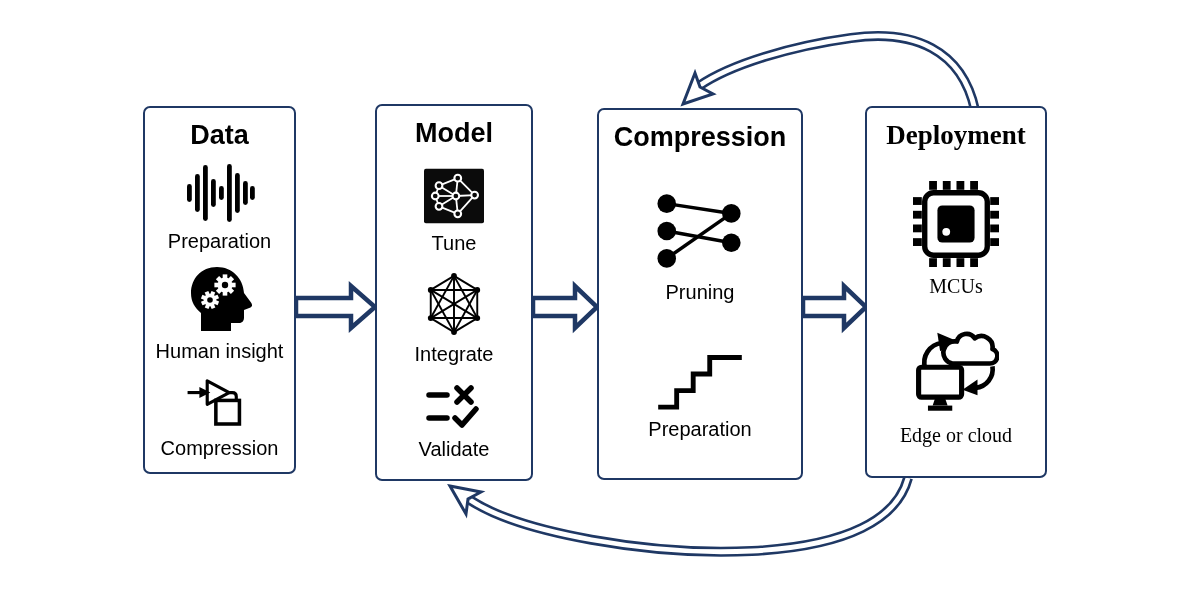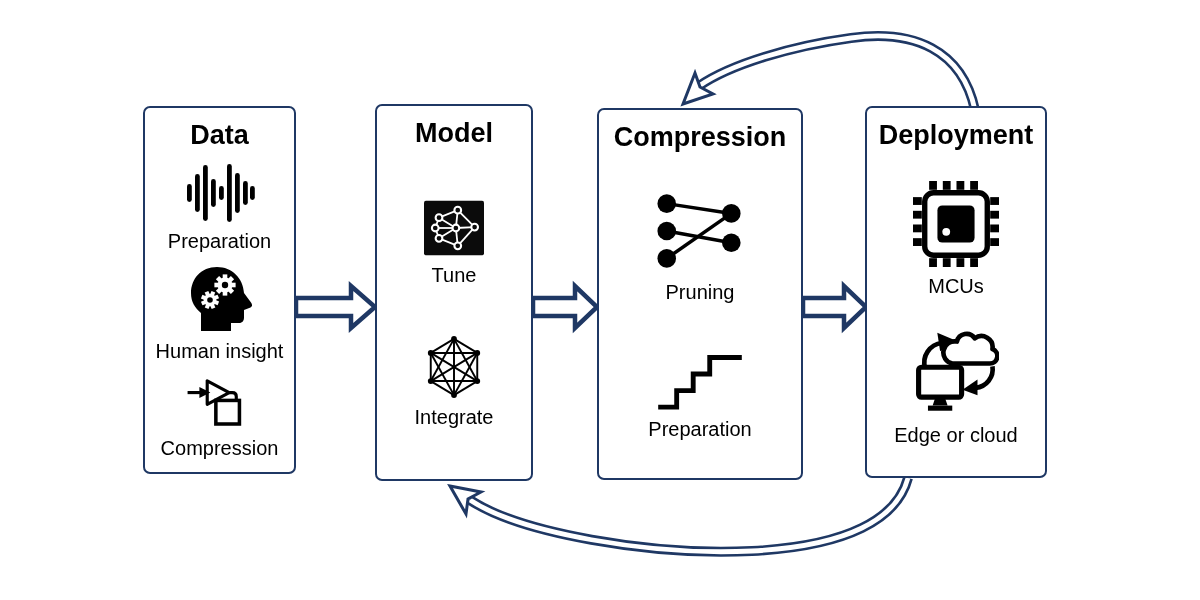--- a/index.html
+++ b/index.html
@@ -177,20 +177,32 @@
             <circle cx="32" cy="3" r="3"></circle>
             <circle cx="56" cy="17.5" r="3"></circle>
             <circle cx="56" cy="46.5" r="3"></circle>
             <circle cx="32" cy="61" r="3"></circle>
             <circle cx="8" cy="46.5" r="3"></circle>
             <circle cx="8" cy="17.5" r="3"></circle>
           </g>
         </svg>
         <div class="item-label">Integrate</div>
       </div>
+      <div class="item">
+        <svg class="icon" width="56" height="46" viewBox="0 0 56 46">
+          <g stroke="#000" stroke-width="5.5" stroke-linecap="round" fill="none">
+            <line x1="3" y1="11" x2="21" y2="11"></line>
+            <line x1="31" y1="4" x2="45" y2="18"></line>
+            <line x1="45" y1="4" x2="31" y2="18"></line>
+            <line x1="3" y1="34" x2="21" y2="34"></line>
+            <path d="M29 34 L36 41 L50 25" stroke-linejoin="round"></path>
+          </g>
+        </svg>
+        <div class="item-label">Validate</div>
+      </div>
     </div>
   </div>
 
   <div class="card" style="left:597px; top:108px; width:206px; height:372px;">
     <div class="card-title">Compression</div>
     <div class="items">
       <div class="item">
         <svg class="icon" width="90" height="82" viewBox="0 0 92 82">
           <g stroke="#000" stroke-width="3.6">
             <line x1="12" y1="12" x2="78" y2="22"></line>
@@ -209,21 +221,21 @@
       </div>
       <div class="item">
         <svg class="icon" width="92" height="70" viewBox="0 0 92 72">
           <path d="M3 69 H22 V52 H39 V35 H56 V18 H89" fill="none" stroke="#000" stroke-width="5" stroke-linejoin="miter"></path>
         </svg>
         <div class="item-label">Preparation</div>
       </div>
     </div>
   </div>
 
-  <div class="card" style="left:865px; top:106px; width:182px; height:372px;">
+  <div class="card" style="left:865px; top:106px; width:182px; height:372px;font-family:Liberation Serif, serif;">
     <div class="card-title">Deployment</div>
     <div class="items">
       <div class="item">
         <svg class="icon" width="86" height="86" viewBox="0 0 88 88">
           <g fill="#000">
             <rect x="16.5" y="0" width="8" height="9"></rect>
               <rect x="30.5" y="0" width="8" height="9"></rect>
             <rect x="44.5" y="0" width="8" height="9"></rect>
               <rect x="58.5" y="0" width="8" height="9"></rect>
             <rect x="16.5" y="79" width="8" height="9"></rect>

